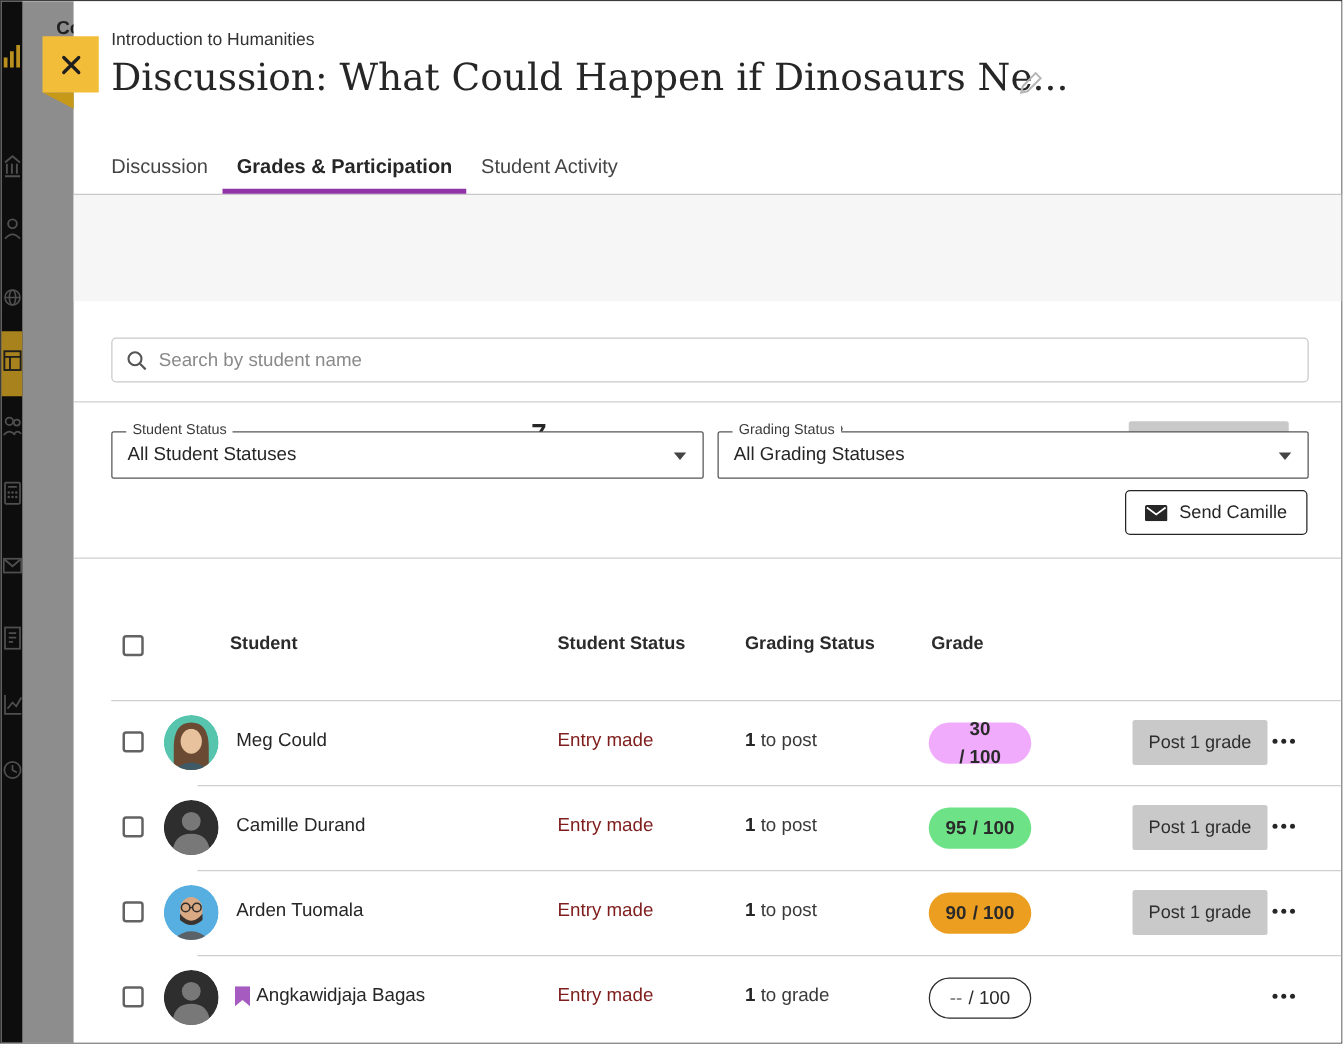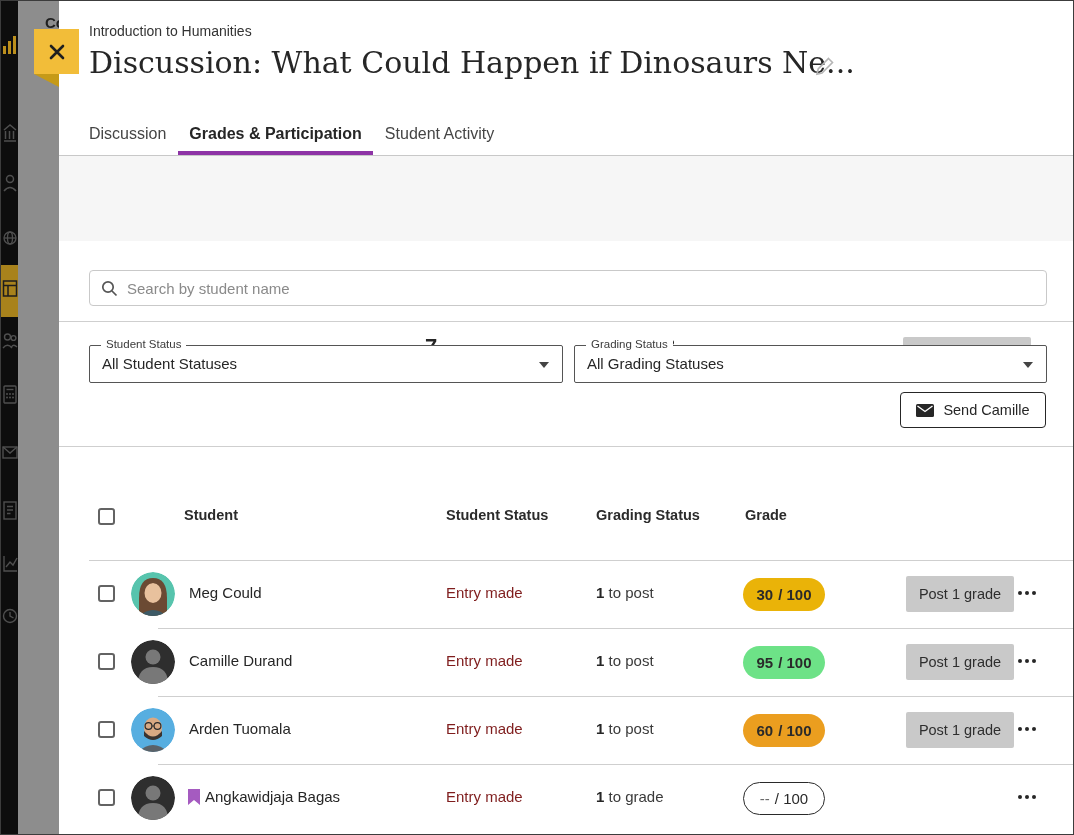--- a/index.html
+++ b/index.html
@@ -245,21 +245,21 @@
             <circle cx="22" cy="22" r="22" fill="#57c4ad"></circle>
           <path d="M8 26 Q8 6 22 6 Q36 6 36 26 L36 44 L8 44 Z" fill="#6b4a33"></path>
           <ellipse cx="22" cy="21" rx="8.5" ry="10" fill="#e8c19d"></ellipse>
           <path d="M13 15 Q22 7 31 15 L31 12 Q22 4 13 12 Z" fill="#6b4a33"></path>
           <path d="M8 44 Q22 32 36 44 Z" fill="#3d5a66"></path>
         </svg>
       </span>
       <span class="cell-name" style="left:130px">Meg Could</span>
       <span class="cell-status">Entry made</span>
       <span class="cell-grading"><b>1</b> <span>to post</span></span>
-      <span class="pill" style="background: #eab308;">
+      <span class="pill" style="background: #f0abfc; flex-direction: column;">
         <span class="pill-score">30</span>
         <span>/ 100</span>
       </span>
       <button class="post-btn">Post 1 grade</button>
       <span class="dots">
           <i></i>
           <i></i>
           <i></i>
         </span>
     </div>
@@ -300,21 +300,21 @@
           <circle cx="17.5" cy="18" r="3.4" fill="none" stroke="#2c2c2c" stroke-width="1.2"></circle>
           <circle cx="26.5" cy="18" r="3.4" fill="none" stroke="#2c2c2c" stroke-width="1.2"></circle>
           <path d="M21 18 H23" stroke="#2c2c2c" stroke-width="1.2"></path>
           <path d="M7 44 Q22 30 37 44 Z" fill="#5a6268"></path>
         </svg>
       </span>
       <span class="cell-name" style="left:130px">Arden Tuomala</span>
       <span class="cell-status">Entry made</span>
       <span class="cell-grading"><b>1</b> <span>to post</span></span>
       <span class="pill" style="background: rgb(235, 158, 31);">
-        <span class="pill-score">60</span>
+        <span class="pill-score">90</span>
         <span>/ 100</span>
       </span>
       <button class="post-btn">Post 1 grade</button>
       <span class="dots">
           <i></i>
           <i></i>
           <i></i>
         </span>
     </div>
     <div class="divider" style="top:763px;left:99px;width:917px"></div>

